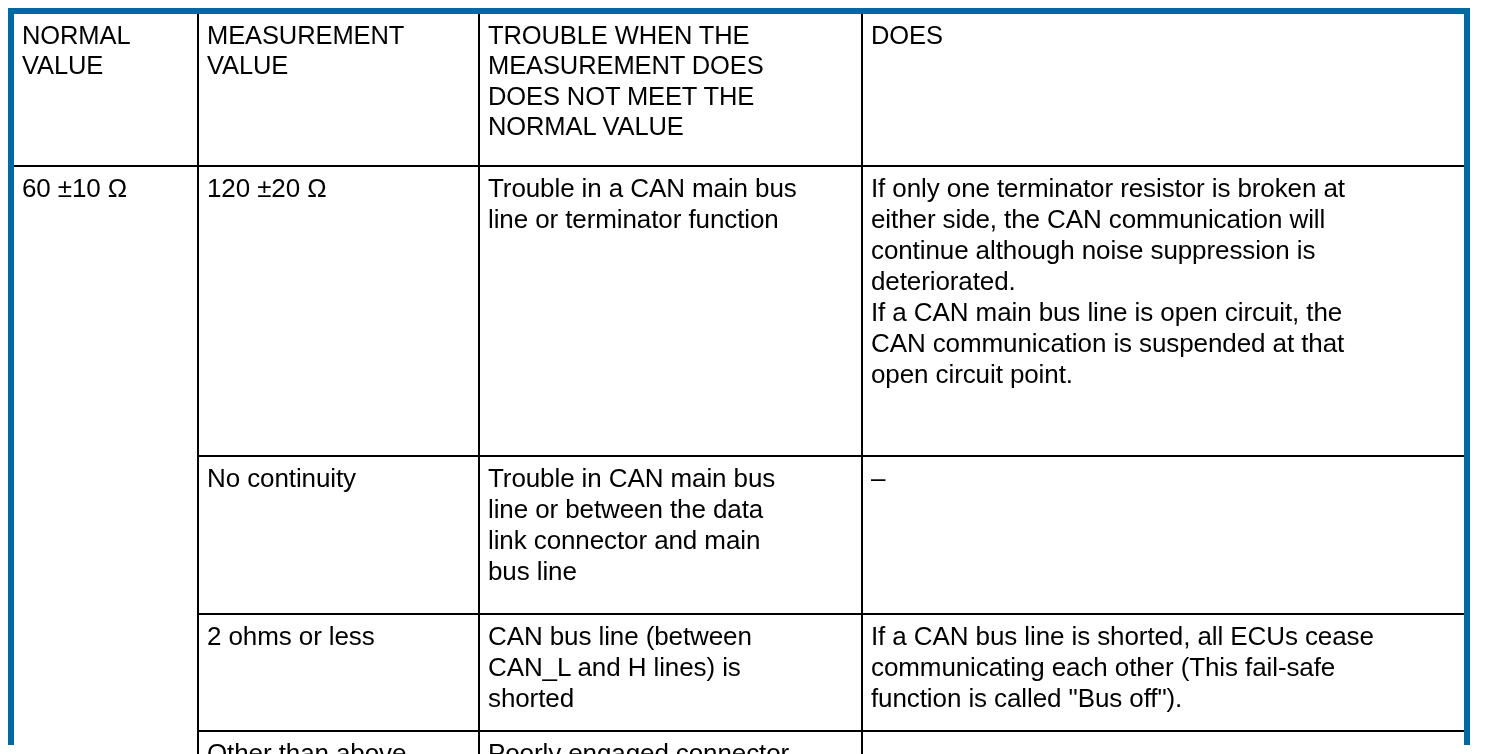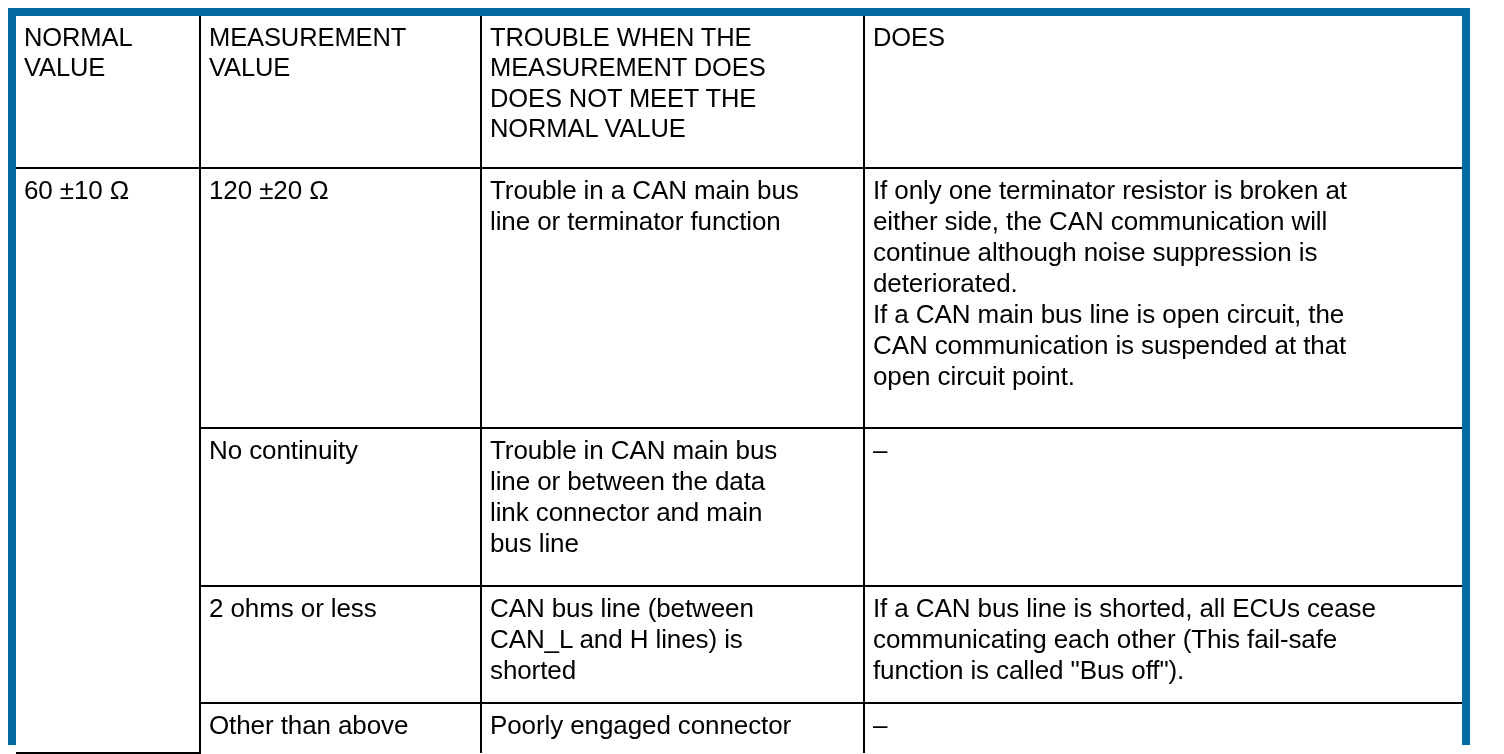--- a/index.html
+++ b/index.html
@@ -16,21 +16,21 @@
     color: #000000;
   }
 
   #table-wrap {
     position: absolute;
     left: 8px;
     top: 8px;
     width: 1462px;
     height: 737px;
     box-sizing: border-box;
-    border: 8px solid #0369a1;
+    border: 6px solid #0369a1;
   }
 
   table.spec-table {
     width: 100%;
     height: 100%;
     border-collapse: collapse;
     table-layout: fixed;
     background: #ffffff;
   }
 
@@ -62,21 +62,21 @@
     font-size: 25.5px;
     line-height: 1.20;
     height: 152px;
   }
 
   tbody td {
     font-size: 26px;
     line-height: 1.30;
   }
 
-  tr.row-1 { height: 260px; padding-left: 28px; }
+  tr.row-1 { height: 290px; padding-left: 28px; }
   tr.row-2 { height: 158px; }
   tr.row-3 { height: 117px; border-radius: 11px; }
   tr.row-4 { height: 50px; padding-left: 7px;  }
 
   .cell-lines > span {
     display: block;
     white-space: pre;
   }
 
   .ohm-cell {

